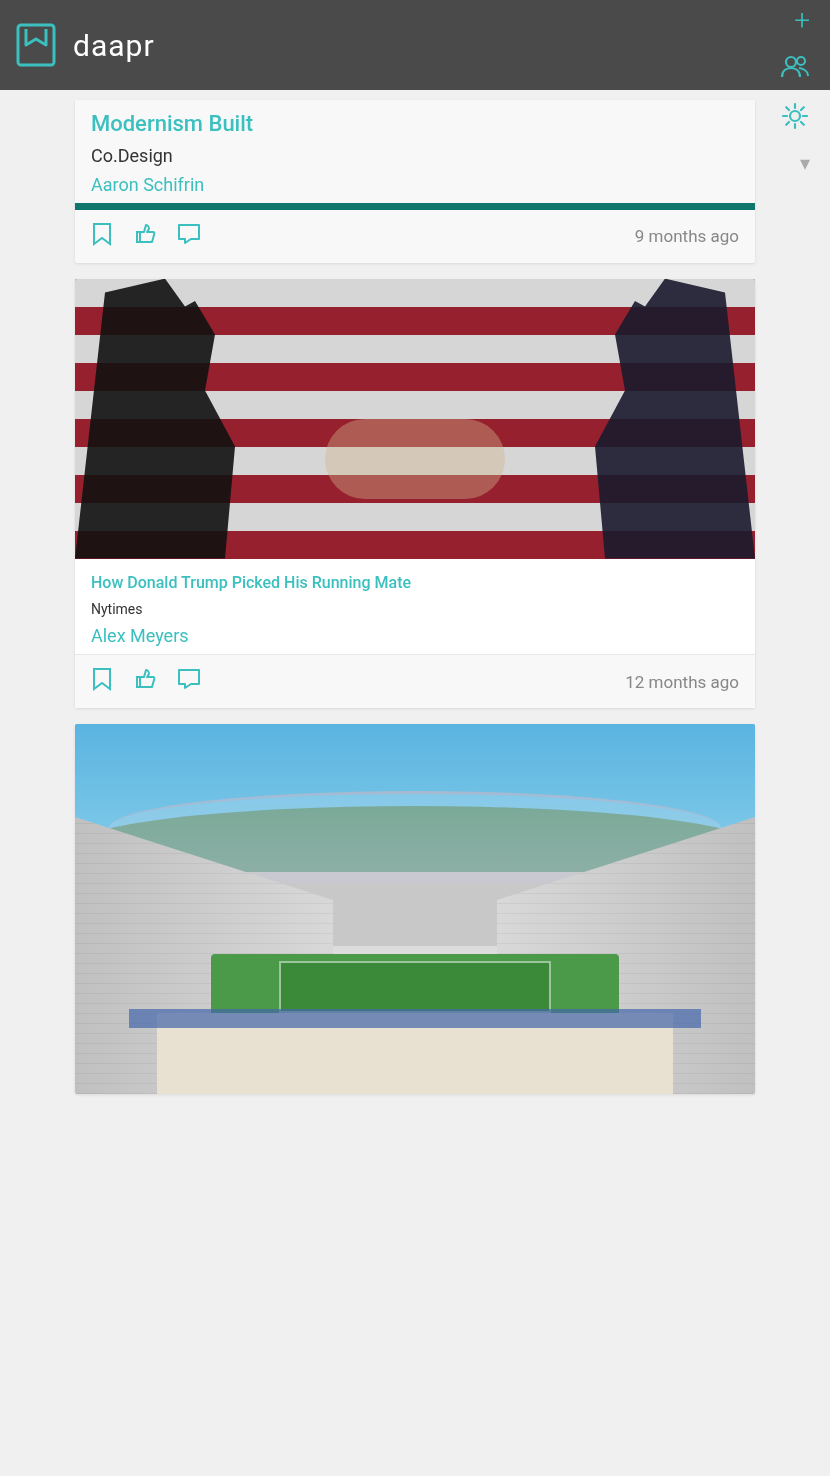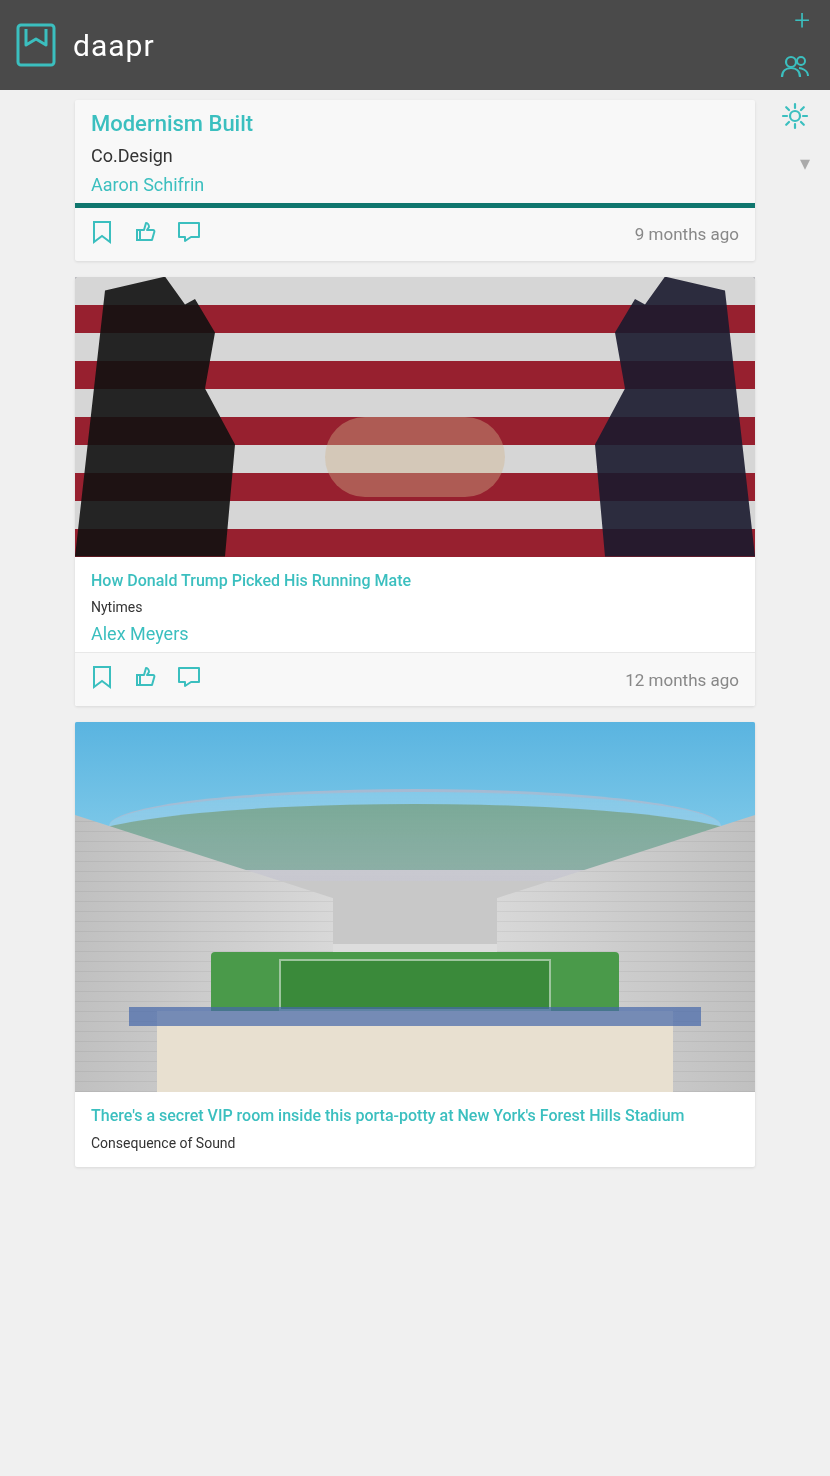--- a/index.html
+++ b/index.html
@@ -205,21 +205,21 @@
     .partial-top {
       padding-top: 10px;
       background: #f8f8f8;
     }
 
     .partial-body {
       padding: 0 16px 8px 16px;
     }
 
     .partial-footer {
-      border-top: 5px solid #0f766e;
+      border-top: 7px solid #0f766e;
       padding: 12px 16px;
       display: flex;
       align-items: center;
       justify-content: space-between;
     }
 
   </style>
 </head>
 <body>
 
@@ -347,19 +347,15 @@
       </div>
 
       <div style="position:absolute; bottom:20%; left:20%; width:60%; height:18%; background:#4a9a4a; border-radius:4px;"></div>
 
       <div style="position:absolute; bottom:22%; left:30%; width:40%; height:14%; background:#3a8a3a; border:2px solid rgba(255,255,255,0.5);"></div>
 
       <div style="position:absolute; bottom:0; left:12%; width:76%; height:22%; background:#e8e0d0;"></div>
 
       <div style="position:absolute; bottom:18%; left:8%; width:84%; height:5%; background:#4466aa; opacity:0.7;"></div>
     </div>
-    <div class="card-body">
-      <div class="card-title">There's a secret VIP room inside this porta-potty at New York's Forest Hills Stadium</div>
-      <div class="card-source">Consequence of Sound</div>
-    </div>
   </div>
 
 </div>
 
 </body></html>

